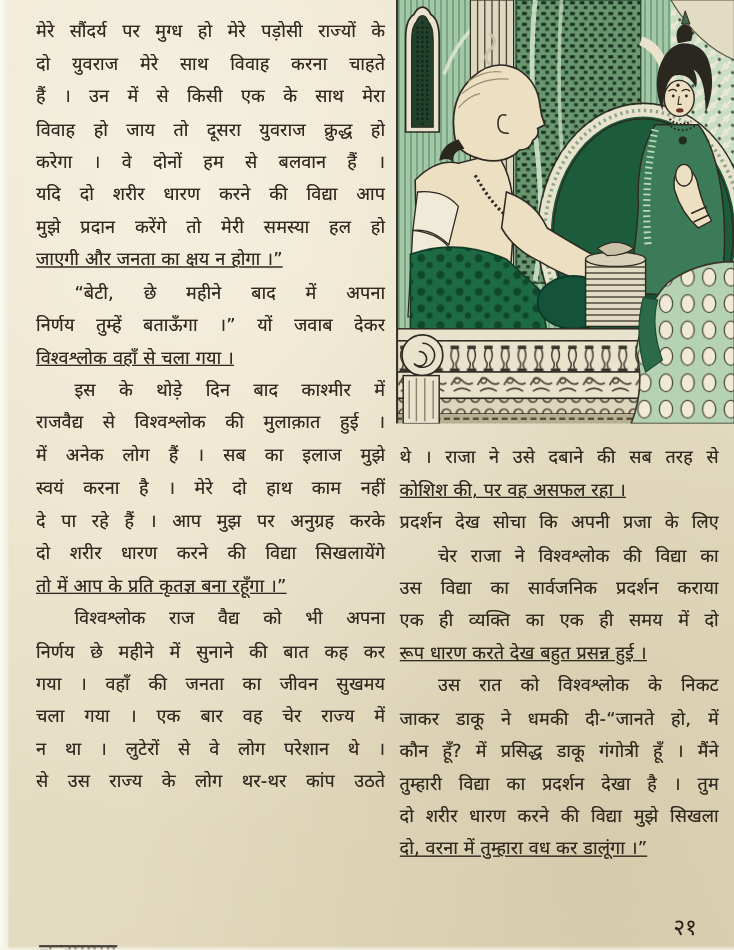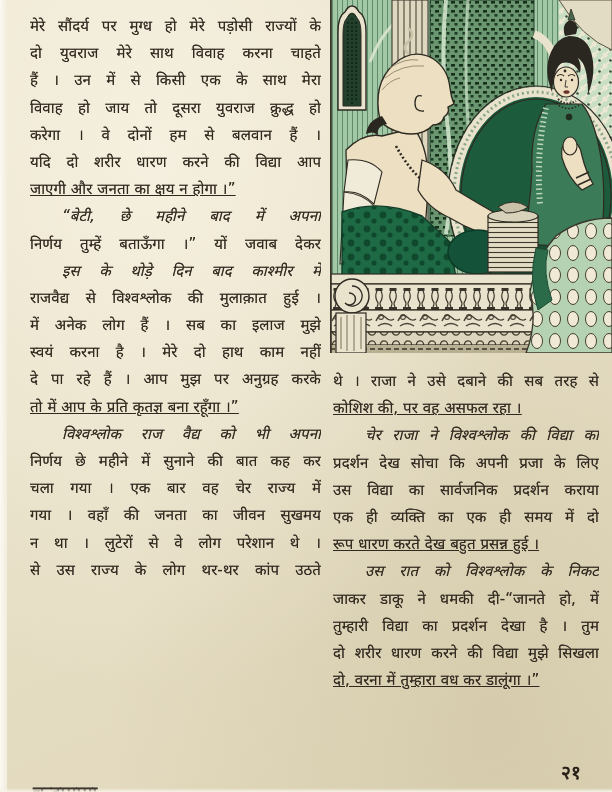--- a/index.html
+++ b/index.html
@@ -32,77 +32,81 @@
     letter-spacing:.1px;
     color:#31281f;
     text-shadow:0 0 .4px rgba(49,40,31,.55);
   }
   .col-left  { left:30px;  top:13px;  width:291px; }
   .col-right { left:333px; top:368px; width:266px; }
   .line {
     height:27.2px; overflow:hidden;
     text-align:justify; text-align-last:justify;
   }
-  .line.indent  { padding-left:32px;font-style:italic; }
+  .line.indent  { padding-left:32px; }
   .line.par-end { text-align-last:left;text-decoration:underline; }
   .illu-wrap {
     position:absolute; left:330px; top:0; width:282px; height:353px;
   }
   .footer-title {
     position:absolute; left:33px; top:764px;
     font-size:18px; font-weight:bold; color:#211b14;
     letter-spacing:.5px;
     margin-top:16px;
   }
   .page-num {
     position:absolute; left:561px; top:759px;
-    font-size:19px; font-weight:bold; color:#2a2218;
+    font-size:19px; font-weight:normal; color:#2a2218;
   }
 </style>
 </head>
 <body>
 
 <div class="page">
 
   <div class="edge-left"></div>
 
   <div class="col col-left">
       <div class="line">मेरे सौंदर्य पर मुग्ध हो मेरे पड़ोसी राज्यों के</div>
       <div class="line">दो युवराज मेरे साथ विवाह करना चाहते</div>
       <div class="line">हैं । उन में से किसी एक के साथ मेरा</div>
       <div class="line">विवाह हो जाय तो दूसरा युवराज क्रुद्ध हो</div>
       <div class="line">करेगा । वे दोनों हम से बलवान हैं ।</div>
       <div class="line">यदि दो शरीर धारण करने की विद्या आप</div>
+      <div class="line">मुझे प्रदान करेंगे तो मेरी समस्या हल हो</div>
       <div class="line par-end">जाएगी और जनता का क्षय न होगा ।”</div>
       <div class="line indent">“बेटी, छे महीने बाद में अपना</div>
       <div class="line">निर्णय तुम्हें बताऊँगा ।” यों जवाब देकर</div>
+      <div class="line par-end">विश्वश्लोक वहाँ से चला गया ।</div>
       <div class="line indent">इस के थोड़े दिन बाद काश्मीर में</div>
       <div class="line">राजवैद्य से विश्वश्लोक की मुलाक़ात हुई ।</div>
       <div class="line">में अनेक लोग हैं । सब का इलाज मुझे</div>
       <div class="line">स्वयं करना है । मेरे दो हाथ काम नहीं</div>
       <div class="line">दे पा रहे हैं । आप मुझ पर अनुग्रह करके</div>
+      <div class="line">दो शरीर धारण करने की विद्या सिखलायेंगे</div>
       <div class="line par-end">तो में आप के प्रति कृतज्ञ बना रहूँगा ।”</div>
       <div class="line indent">विश्वश्लोक राज वैद्य को भी अपना</div>
       <div class="line">निर्णय छे महीने में सुनाने की बात कह कर</div>
+      <div class="line">गया । वहाँ की जनता का जीवन सुखमय</div>
       <div class="line">चला गया । एक बार वह चेर राज्य में</div>
-      <div class="line">गया । वहाँ की जनता का जीवन सुखमय</div>
       <div class="line">न था । लुटेरों से वे लोग परेशान थे ।</div>
       <div class="line">से उस राज्य के लोग थर-थर कांप उठते</div>
     </div>
 
   <div class="col col-right">
       <div class="line">थे । राजा ने उसे दबाने की सब तरह से</div>
       <div class="line par-end">कोशिश की, पर वह असफल रहा ।</div>
+      <div class="line">प्रदर्शन देख सोचा कि अपनी प्रजा के लिए</div>
       <div class="line indent">चेर राजा ने विश्वश्लोक की विद्या का</div>
-      <div class="line">प्रदर्शन देख सोचा कि अपनी प्रजा के लिए</div>
       <div class="line">उस विद्या का सार्वजनिक प्रदर्शन कराया</div>
       <div class="line">एक ही व्यक्ति का एक ही समय में दो</div>
       <div class="line par-end">रूप धारण करते देख बहुत प्रसन्न हुई ।</div>
       <div class="line indent">उस रात को विश्वश्लोक के निकट</div>
       <div class="line">जाकर डाकू ने धमकी दी-“जानते हो, में</div>
+      <div class="line">कौन हूँ? में प्रसिद्ध डाकू गंगोत्री हूँ । मैंने</div>
       <div class="line">तुम्हारी विद्या का प्रदर्शन देखा है । तुम</div>
       <div class="line">दो शरीर धारण करने की विद्या मुझे सिखला</div>
       <div class="line par-end">दो, वरना में तुम्हारा वध कर डालूंगा ।”</div>
     </div>
 
   <div class="illu-wrap">
     <svg viewBox="0 0 282 353" width="282" height="353" xmlns="http://www.w3.org/2000/svg">
       <defs>
         <pattern id="wallstripe" width="5" height="8" patternUnits="userSpaceOnUse">
           <rect width="5" height="8" fill="#a3c8a6"></rect>

